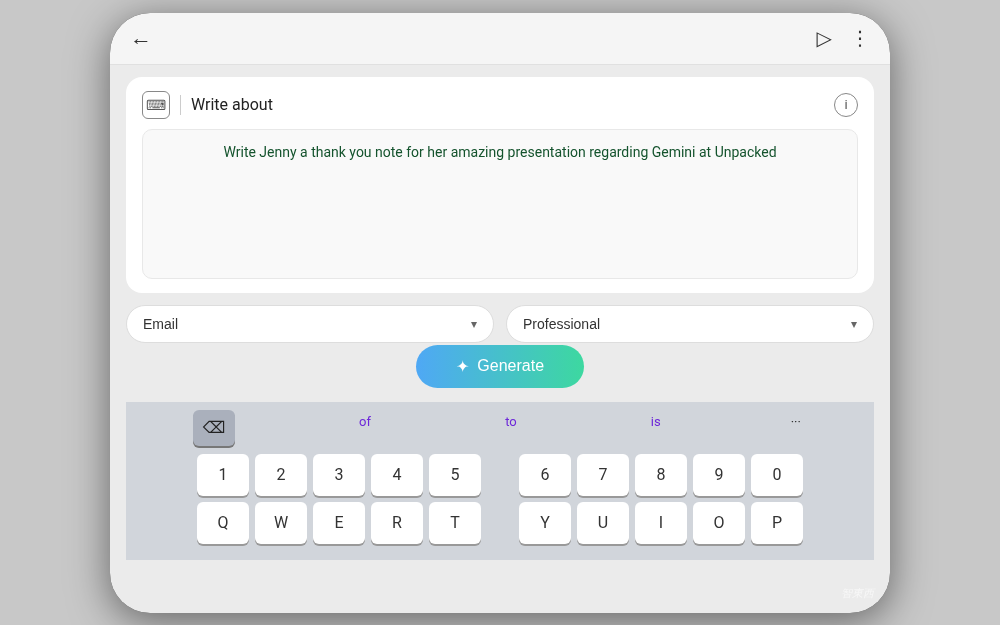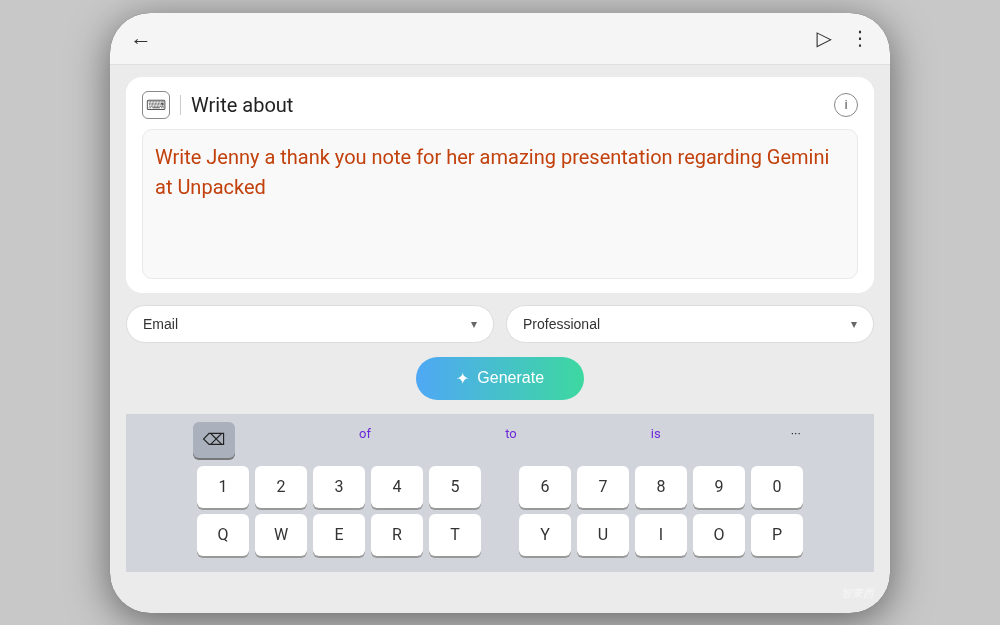--- a/index.html
+++ b/index.html
@@ -103,21 +103,21 @@
       font-size: 14px;
     }
 
     .divider-line {
       width: 1px;
       height: 20px;
       background: #ccc;
     }
 
     .write-about-title {
-      font-size: 20px;
+      font-size: 16px;
       font-weight: 400;
       color: #222;
     }
 
     .info-icon {
       width: 24px;
       height: 24px;
       border: 1.5px solid #888;
       border-radius: 50%;
       display: flex;
@@ -132,37 +132,38 @@
     .text-input-area {
       background: #f9f9f9;
       border: 1px solid #e8e8e8;
       border-radius: 10px;
       padding: 12px;
       min-height: 150px;
       position: relative;
     }
 
     .text-content {
-      font-size: 20px;
-      color: #c2410c;
+      font-size: 14px;
+      color: #14532d;
       line-height: 1.5;
+      text-align: center;
     }
 
     .char-count {
       text-align: right;
       font-size: 11px;
       color: #999;
       margin-top: 8px;
     }
 
     
     .dropdowns-row {
       display: flex;
       gap: 12px;
-      margin-bottom: 14px;
+      margin-bottom: 2px;
     }
 
     .dropdown-btn {
       flex: 1;
       background: #fff;
       border: 1.5px solid #ddd;
       border-radius: 50px;
       padding: 10px 16px;
       display: flex;
       align-items: center;

